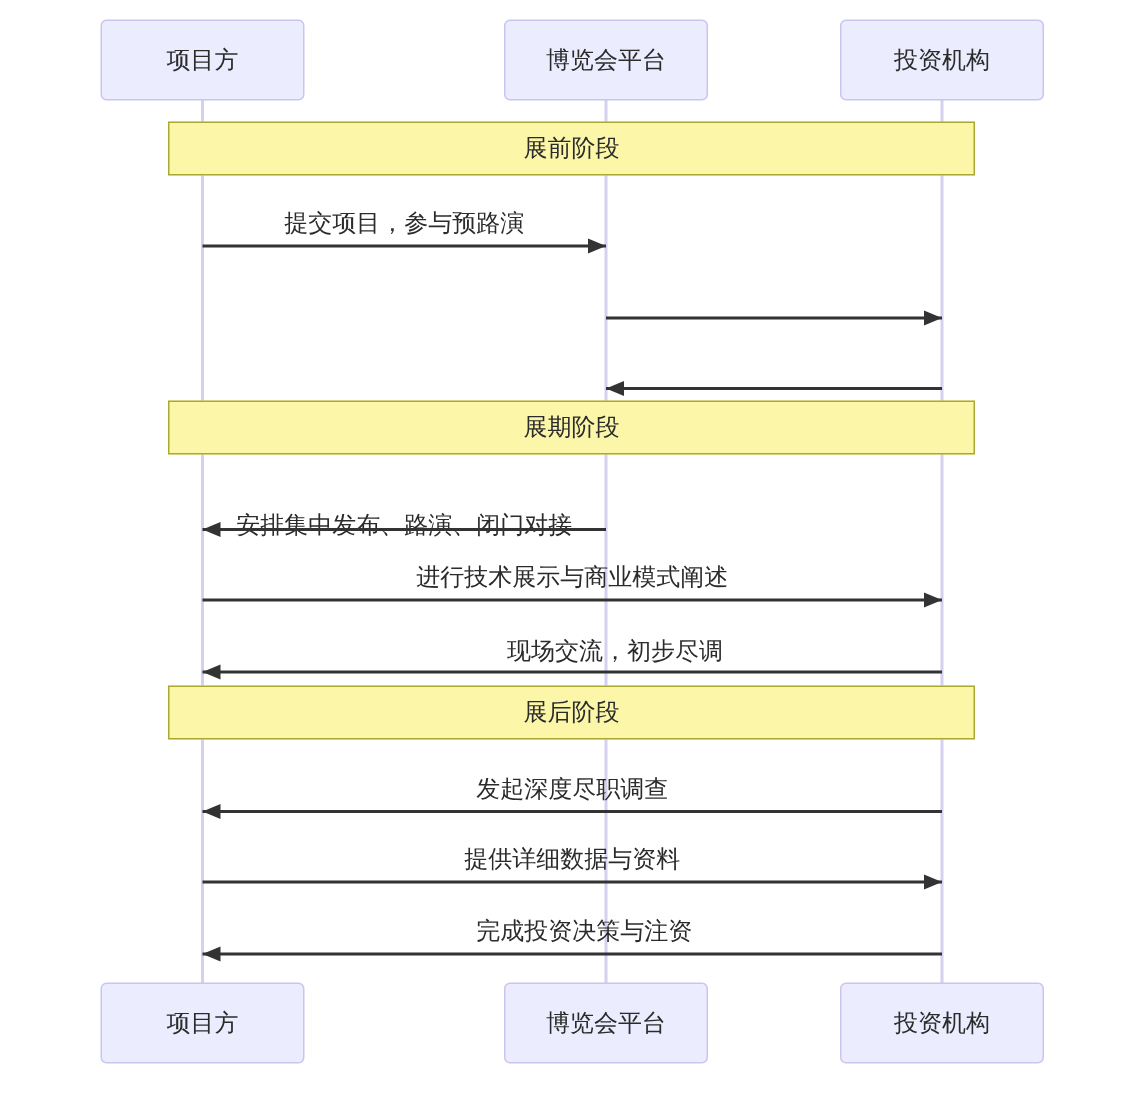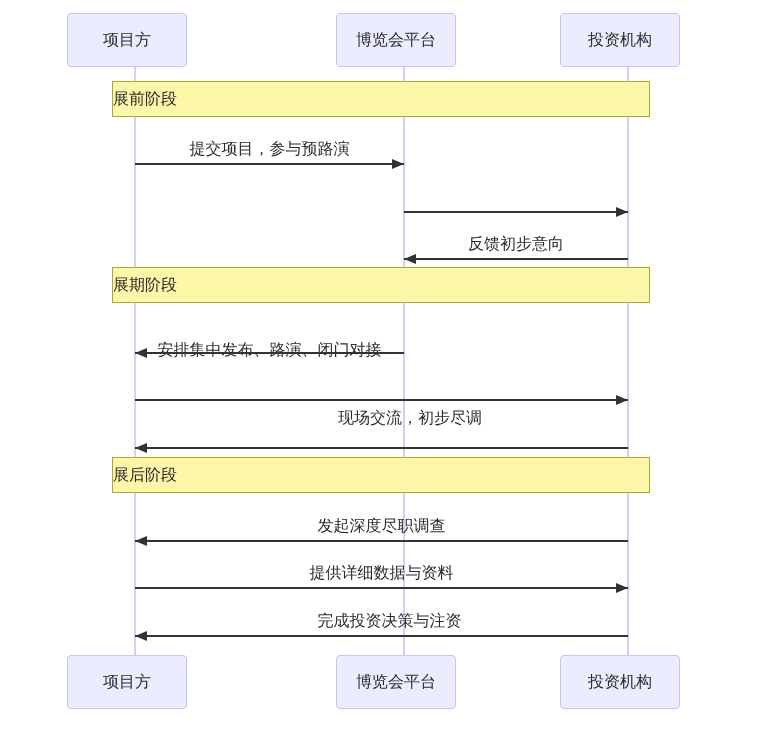--- a/index.html
+++ b/index.html
@@ -13,21 +13,21 @@
   }
   .lifeline {
     position: absolute;
     top: 66px;
     height: 590px;
     width: 2px;
     background: var(--lifeline, #d5d0ee);
   }
   .actor {
     position: absolute;
-    width: 120px;
+    width: 136px;
     height: 54px;
     box-sizing: border-box;
     background: var(--actor-fill, #ececff);
     border: 1px solid var(--actor-border, #c9c5ee);
     border-radius: 4px;
     display: flex;
     align-items: center;
     justify-content: center;
   }
   .actor-label {
@@ -36,20 +36,21 @@
     white-space: nowrap;
   }
   .note {
     position: absolute;
     left: 112px;
     width: 538px;
     height: 36px;
     box-sizing: border-box;
     background: var(--note-fill, #fff5ad);
     border: 1px solid var(--note-border, #aaaa33);
+    text-align: center;
     line-height: 34px;
     font-size: 16px;
     color: var(--text, #333333);
   }
   .msg-label {
     position: absolute;
     height: 20px;
     text-align: center;
     font-size: 16px;
     line-height: 20px;
@@ -109,29 +110,29 @@
   </div>
   <div class="note" style="top:457px">
     <span>展后阶段</span>
   </div>
 
   <div class="msg-label" style="left:135px;width:269px;top:139px">提交项目，参与预路演</div>
   <div class="arrow right" style="left:135px;width:269px;top:163px"></div>
 
   <div class="arrow right" style="left:404px;width:224px;top:211px"></div>
 
-  <div class="msg-label" style="left:404px;width:224px;top:234px">反馈初步意向</div>
   <div class="arrow left" style="left:404px;width:224px;top:258px"></div>
 
   <div class="msg-label" style="left:135px;width:269px;top:340px">安排集中发布、路演、闭门对接</div>
   <div class="arrow left" style="left:135px;width:269px;top:352px"></div>
 
+  <div class="msg-label" style="left:135px;width:493px;top:375px">进行技术展示与商业模式阐述</div>
   <div class="arrow right" style="left:135px;width:493px;top:399px"></div>
 
-  <div class="msg-label" style="left:135px;width:550px;top:408px">现场交流，初步尽调</div>
+  <div class="msg-label" style="left:135px;width:550px;top:424px">现场交流，初步尽调</div>
   <div class="arrow left" style="left:135px;width:493px;top:447px"></div>
 
   <div class="msg-label" style="left:135px;width:493px;top:516px">发起深度尽职调查</div>
   <div class="arrow left" style="left:135px;width:493px;top:540px"></div>
 
   <div class="msg-label" style="left:135px;width:493px;top:563px">提供详细数据与资料</div>
   <div class="arrow right" style="left:135px;width:493px;top:587px"></div>
 
   <div class="msg-label" style="left:135px;width:509px;top:611px">完成投资决策与注资</div>
   <div class="arrow left" style="left:135px;width:493px;top:635px"></div>

